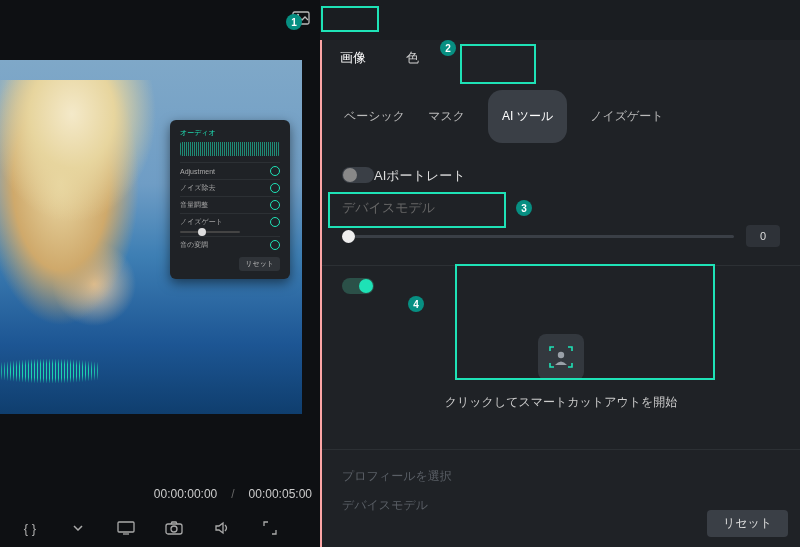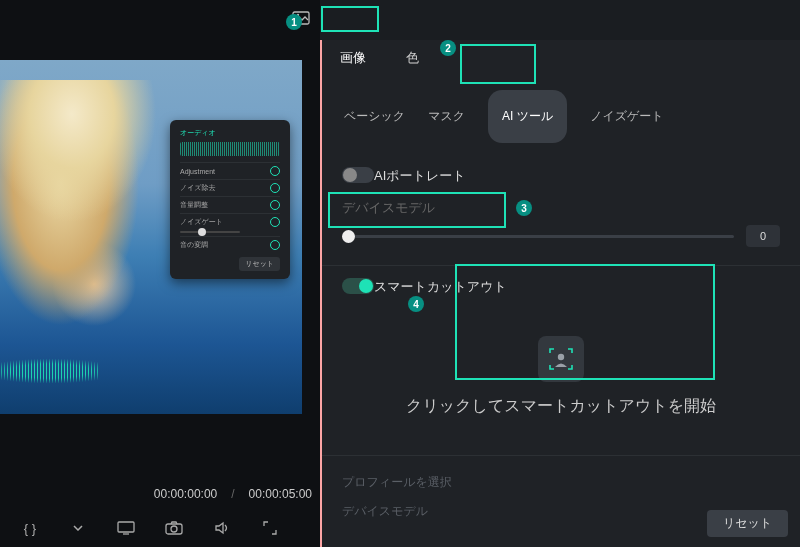--- a/index.html
+++ b/index.html
@@ -145,21 +145,21 @@
 }
 .smart-btn {
   display: flex; flex-direction: column; align-items: center; gap: 14px;
 }
 .smart-icon {
   width: 46px; height: 46px; border-radius: 8px;
   background: #33383e; display: flex; align-items: center;
   justify-content: center; position: relative;
 }
 .smart-icon svg { color: #9aa0a8; }
-.smart-text { color: #ccc; font-size: 16px; }
+.smart-text { color: #ccc; font-size: 12px; }
 .device-section { padding: 10px 20px; }
 .muted-txt { color: #5a5f66; font-size: 12px; padding: 6px 0; }
 .reset-btn {
   position: absolute; right: 12px; bottom: 10px;
   background: #3a3f46; color: #ddd; font-size: 12px;
   padding: 5px 16px; border-radius: 4px;
 }
 
 
 .marker {
@@ -289,21 +289,20 @@
     <div class="slider-row">
       <div class="slider-track">
         <div class="slider-thumb"></div>
       </div>
       <div class="slider-val">0</div>
     </div>
 
     <div class="divider"></div>
     <div class="section">
       <div class="toggle on"></div>
-      <div class="section-label">スマートカットアウト</div>
     </div>
 
     <div class="smart-cutout-area">
       <div class="smart-btn">
         <div class="smart-icon">
           <svg width="28" height="28" viewBox="0 0 28 28" fill="none" stroke="#1ee2b6" stroke-width="1.6">
             <path d="M3 8 V4 H7 M21 4 H25 V8 M25 20 V24 H21 M7 24 H3 V20"></path>
             <circle cx="14" cy="12" r="3.2" fill="#9aa0a8" stroke="none"></circle>
             <path d="M8 22 Q14 15 20 22" fill="#9aa0a8" stroke="none"></path>
           </svg>

